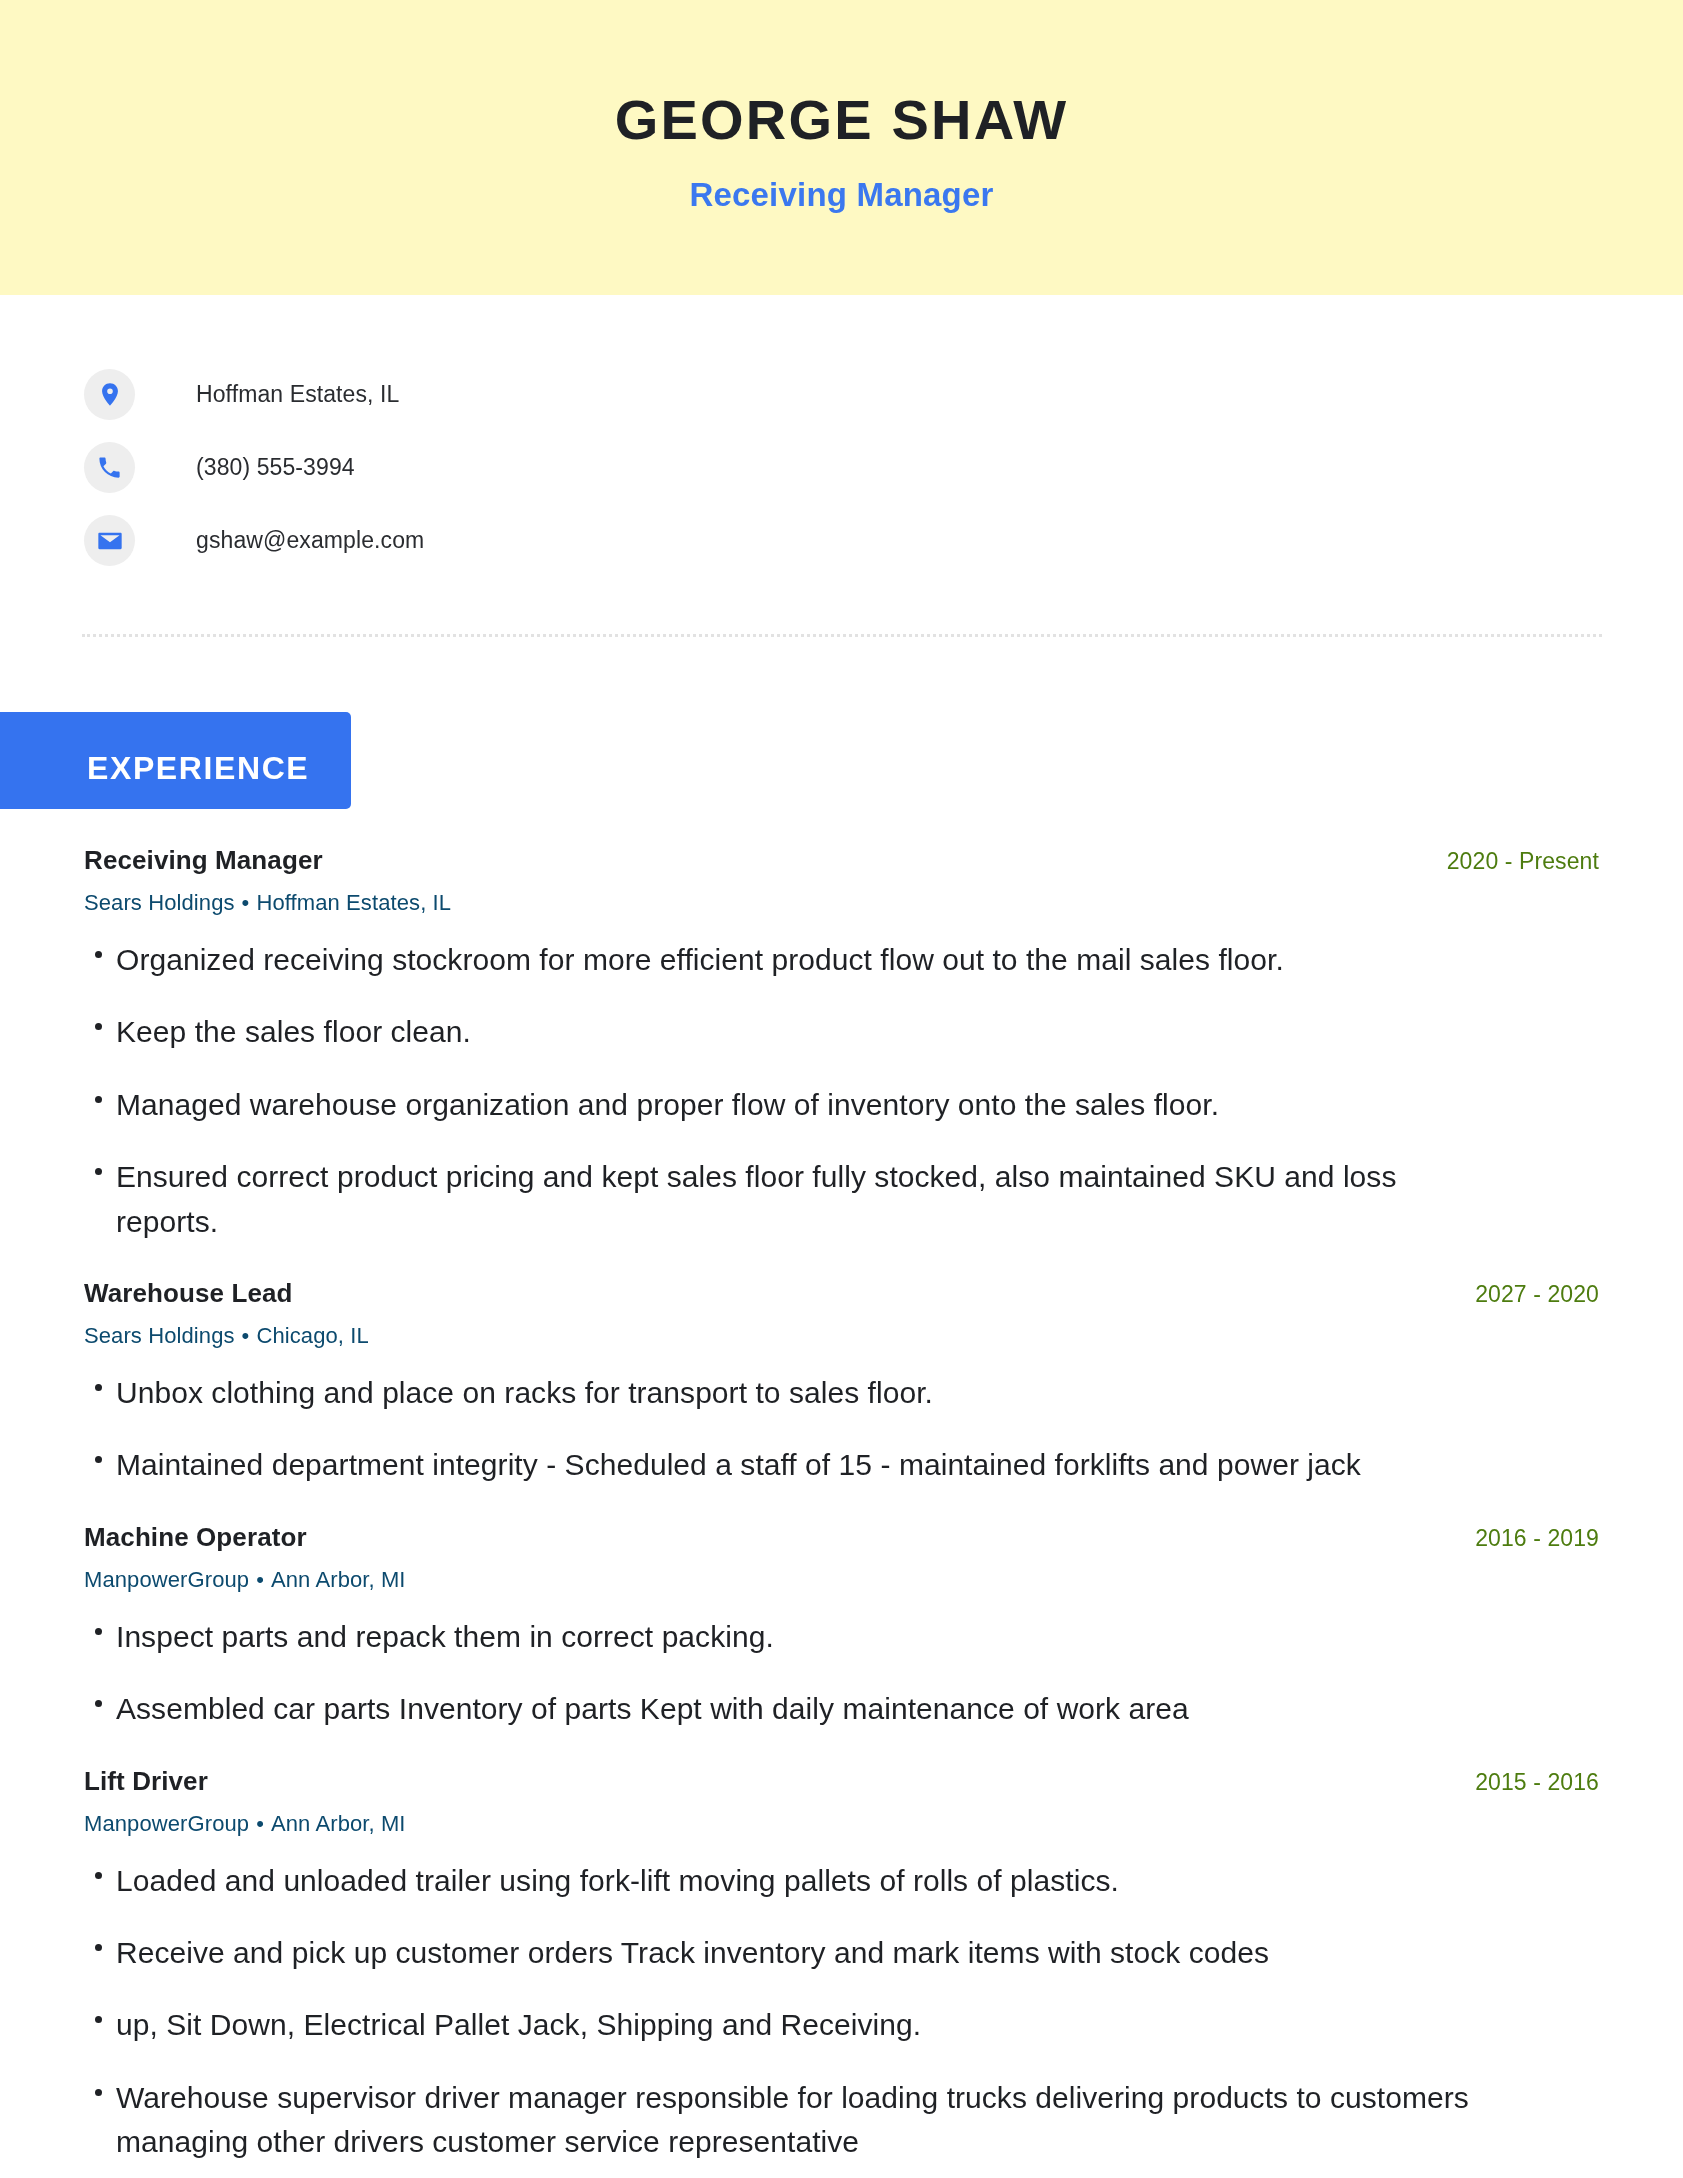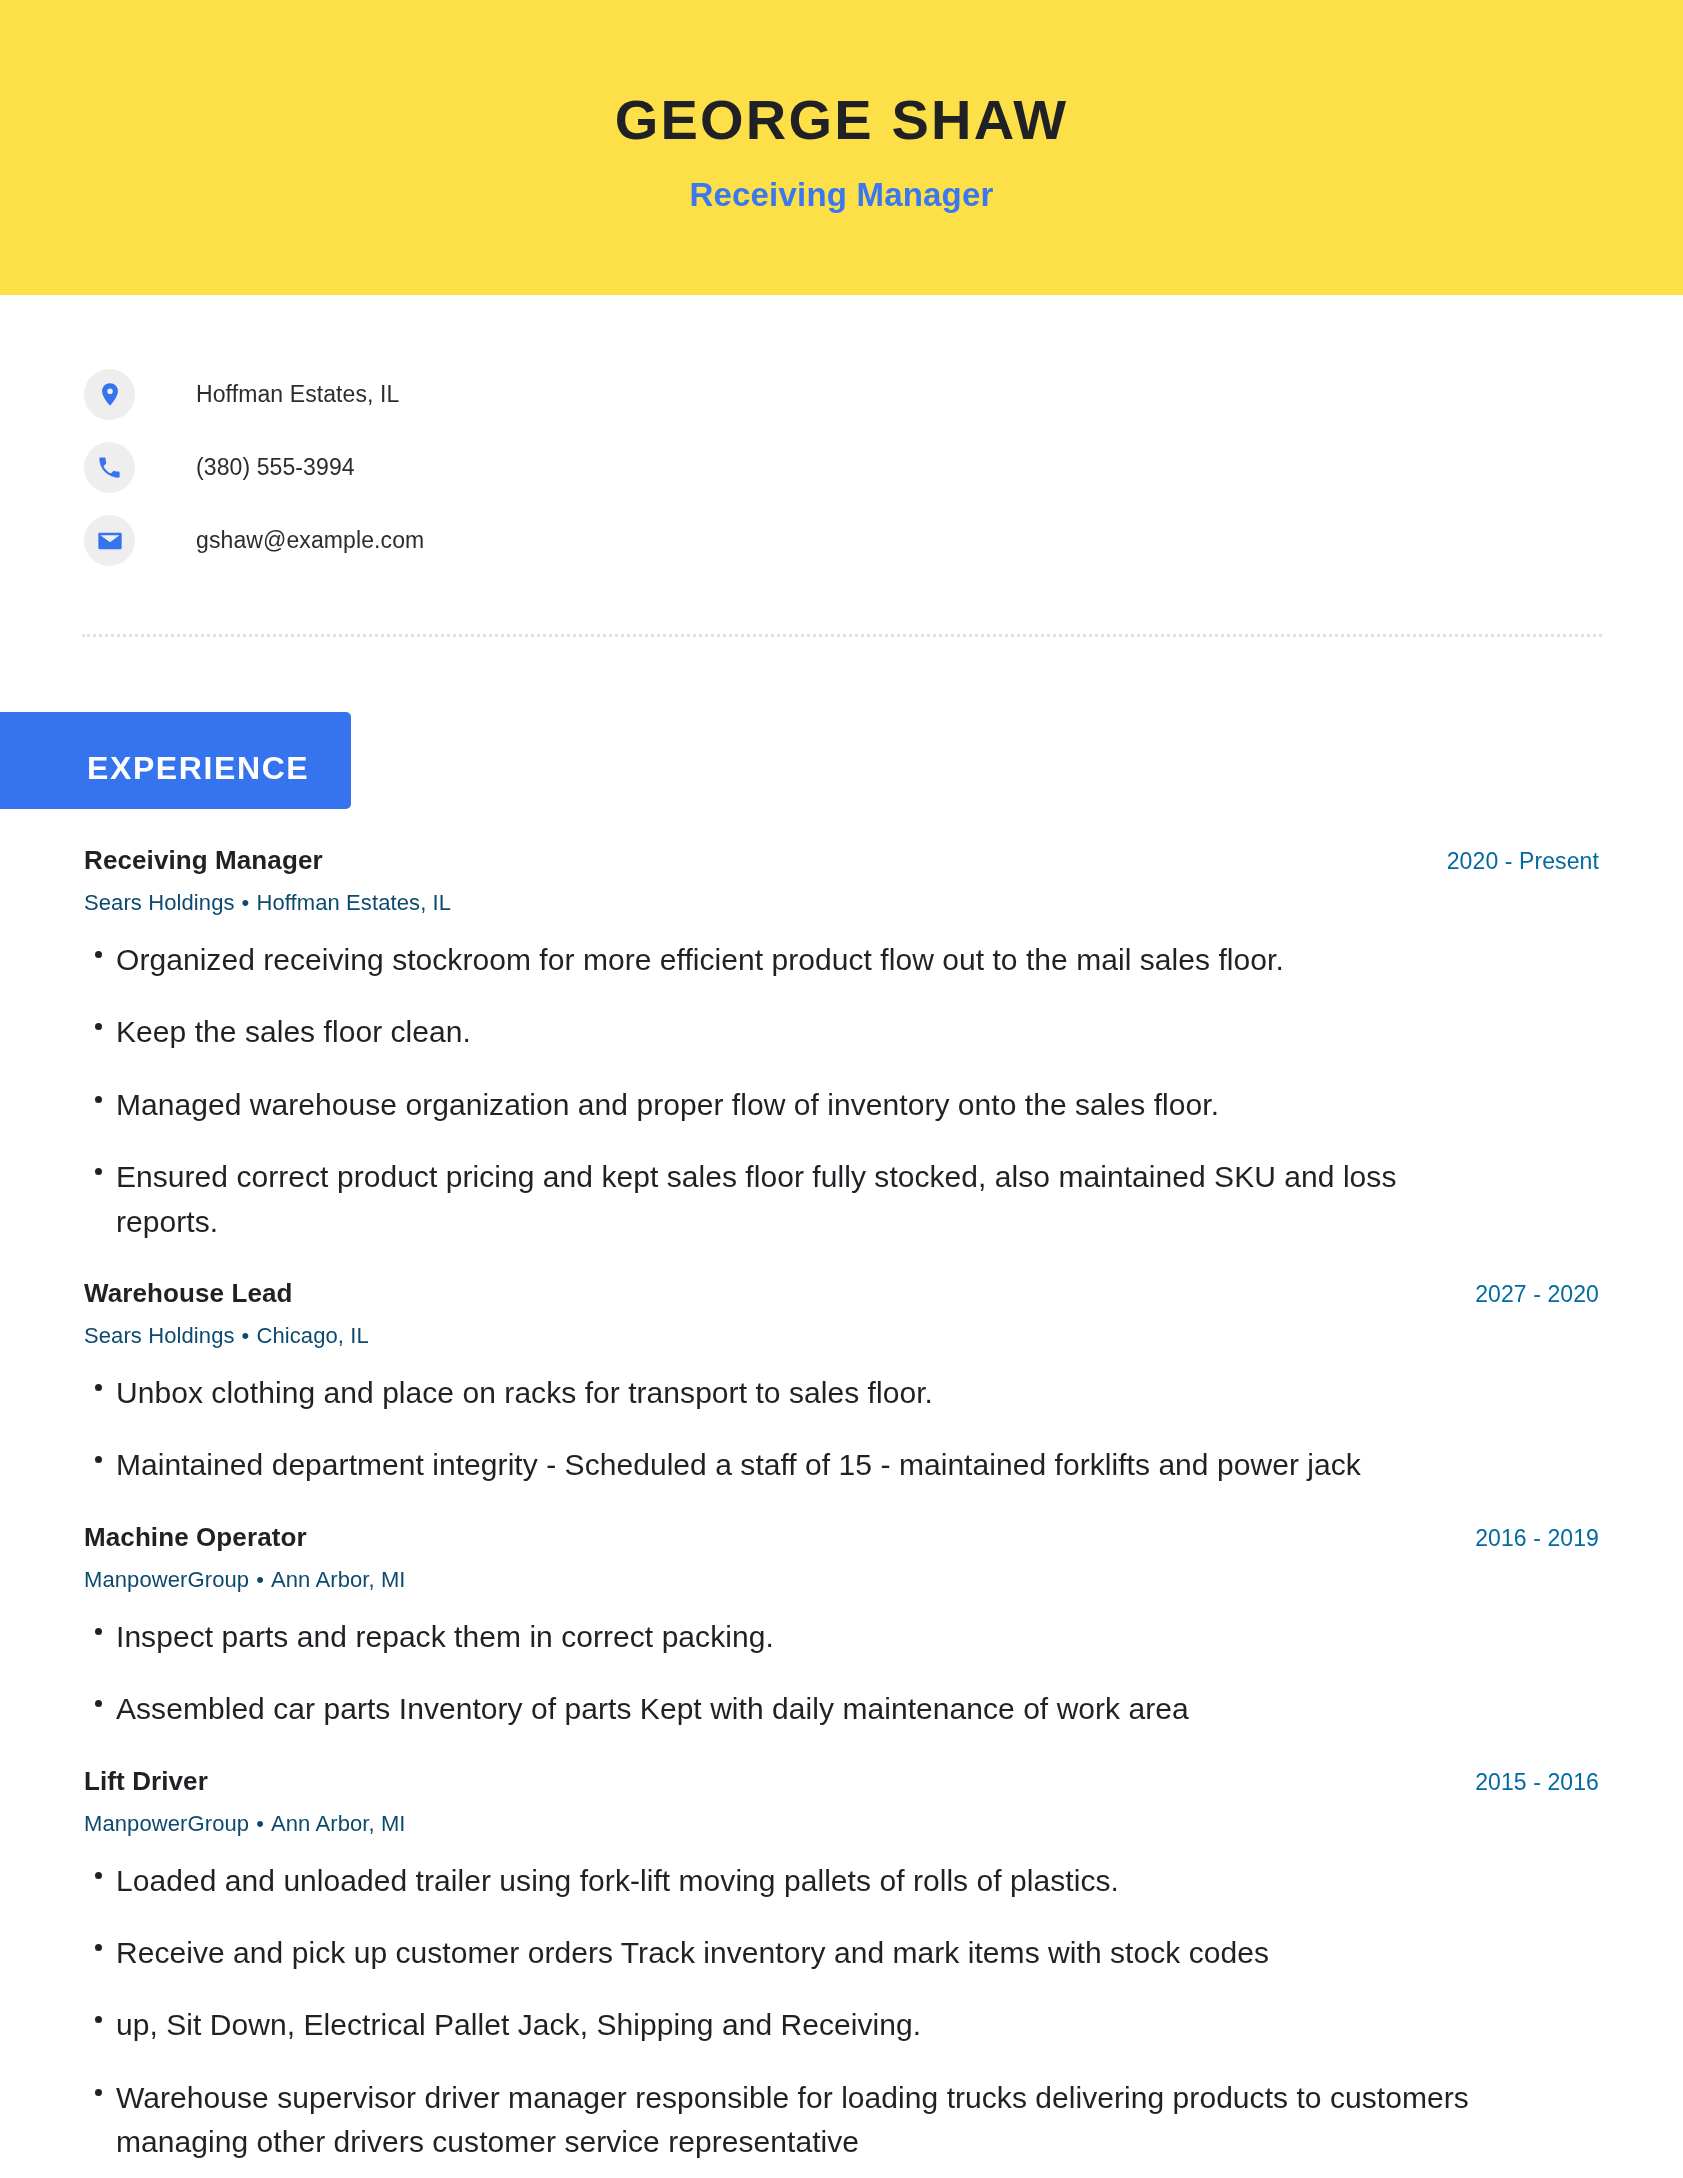--- a/index.html
+++ b/index.html
@@ -18,21 +18,21 @@
   .page {
     position: relative;
     width: 1683px;
     min-height: 2178px;
     background: #ffffff;
     overflow: hidden;
   }
 
   
   .header {
-    background: #fde047;
+    background: #fef9c3;
     height: 295px;
     display: flex;
     flex-direction: column;
     align-items: center;
     justify-content: center;
     padding-top: 10px;
   }
 
   .full-name {
     font-size: 56px;
@@ -120,21 +120,21 @@
 
   .entry-role {
     font-size: 26px;
     font-weight: 700;
     color: #1f2125;
     letter-spacing: 0.1px;
   }
 
   .entry-dates {
     font-size: 23px;
-    color: #0369a1;
+    color: #4d7c0f;
     white-space: nowrap;
     letter-spacing: 0.1px;
   }
 
   .entry-meta {
     margin-top: 14px;
     font-size: 22px;
     color: #0c4a6e;
     letter-spacing: 0.1px;
   }

